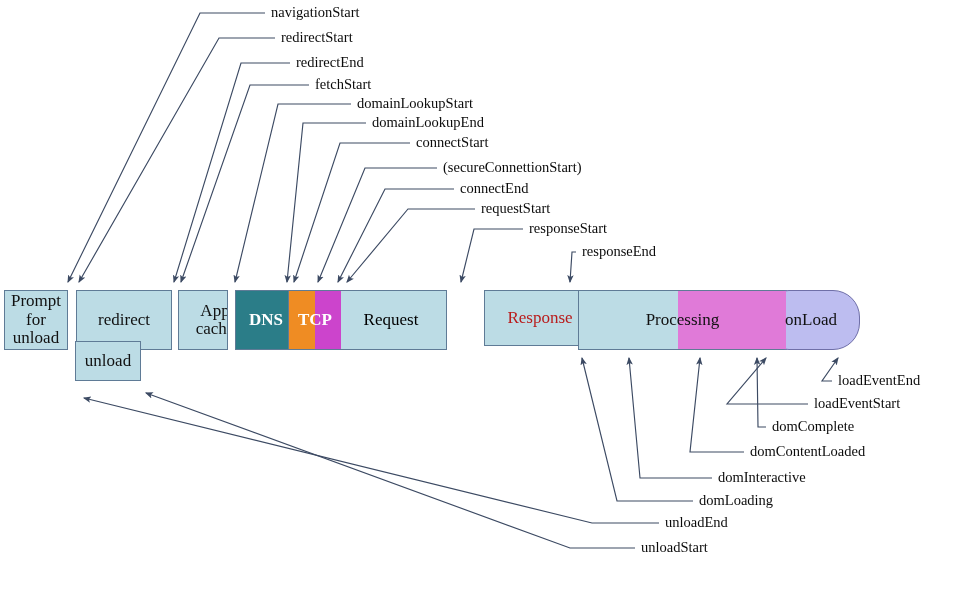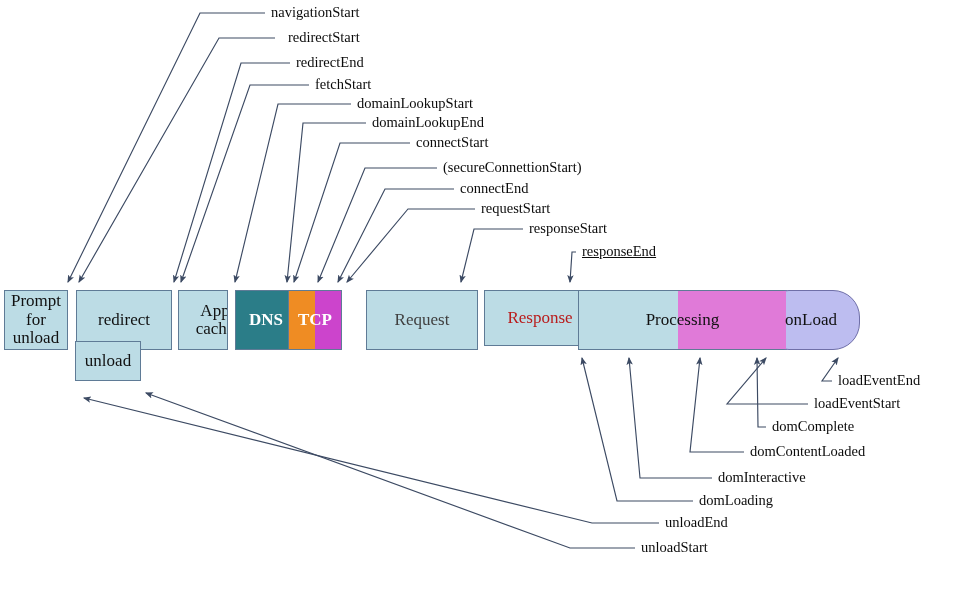--- a/index.html
+++ b/index.html
@@ -92,31 +92,31 @@
         <path d="M744,452 L690,452 L700,358" marker-end="url(#arrowhead)"></path>
         <path d="M712,478 L640,478 L629,358" marker-end="url(#arrowhead)"></path>
         <path d="M693,501 L617,501 L582,358" marker-end="url(#arrowhead)"></path>
         <path d="M659,523 L592,523 L84,398" marker-end="url(#arrowhead)"></path>
         <path d="M635,548 L570,548 L146,393" marker-end="url(#arrowhead)"></path>
       </g>
   </svg>
 
   <div id="top-labels">
       <div class="tl-label" style="left: 271px; top: 5px;">navigationStart</div>
-      <div class="tl-label" style="left: 288px; top: 30px;">redirectStart</div>
+      <div class="tl-label" style="left: 281px; top: 30px;">redirectStart</div>
       <div class="tl-label" style="left: 296px; top: 55px;">redirectEnd</div>
       <div class="tl-label" style="left: 315px; top: 77px;">fetchStart</div>
       <div class="tl-label" style="left: 357px; top: 96px;">domainLookupStart</div>
       <div class="tl-label" style="left: 372px; top: 115px;">domainLookupEnd</div>
       <div class="tl-label" style="left: 416px; top: 135px;">connectStart</div>
       <div class="tl-label" style="left: 443px; top: 160px;">(secureConnettionStart)</div>
       <div class="tl-label" style="left: 460px; top: 181px;">connectEnd</div>
       <div class="tl-label" style="left: 481px; top: 201px;">requestStart</div>
       <div class="tl-label" style="left: 529px; top: 221px;">responseStart</div>
-      <div class="tl-label" style="left: 582px; top: 244px; text-decoration: underline;">responseEnd</div>
+      <div class="tl-label" style="left: 582px; top: 244px;">responseEnd</div>
     </div>
   <div id="phase-boxes">
       <div class="phase p-prompt-for-unload" style="left: 4px; top: 290px; width: 64px; height: 60px; background: rgb(188, 220, 229); color: rgb(17, 17, 17);">
         <span class="phase-text">Prompt<br>for<br>unload</span>
       </div>
       <div class="phase p-redirect" style="left: 76px; top: 290px; width: 96px; height: 60px; background: rgb(188, 220, 229); color: rgb(17, 17, 17);">
         <span class="phase-text">redirect</span>
       </div>
       <div class="phase p-unload" style="left: 75px; top: 341px; width: 66px; height: 40px; background: rgb(188, 220, 229); color: rgb(17, 17, 17);">
         <span class="phase-text">unload</span>
@@ -124,21 +124,21 @@
       <div class="phase p-app-cache" style="left: 178px; top: 290px; width: 50px; height: 60px; background: rgb(188, 220, 229); color: rgb(17, 17, 17); padding-left: 24px;">
         <span class="phase-text">App<br>cache</span>
       </div>
       <div class="phase p-dns" style="left: 235px; top: 290px; width: 62px; height: 60px; background: rgb(43, 125, 136); color: rgb(255, 255, 255);">
         <span class="phase-text">DNS</span>
       </div>
       <div class="phase p-tcp" style="left: 288px; top: 290px; width: 54px; height: 60px; background: rgb(239, 140, 35); color: rgb(255, 255, 255);">
         <div class="split-fill" style="left: 50%; right: 0px; background: rgb(204, 68, 204);"></div>
         <span class="phase-text">TCP</span>
       </div>
-      <div class="phase p-request" style="left: 366px; top: 290px; width: 112px; height: 60px; background: rgb(188, 220, 229); color: #404040;">
+      <div class="phase p-request" style="left: 335px; top: 290px; width: 112px; height: 60px; background: rgb(188, 220, 229); color: #000000;">
         <span class="phase-text">Request</span>
       </div>
       <div class="phase p-response" style="left: 484px; top: 290px; width: 112px; height: 56px; background: rgb(188, 220, 229); color: #b91c1c;">
         <span class="phase-text">Response</span>
       </div>
       <div class="phase p-processing" style="left: 578px; top: 290px; width: 209px; height: 60px; background: rgb(188, 220, 229); color: rgb(17, 17, 17);">
         <div class="split-fill" style="left: 48%; right: 0px; background: rgb(224, 122, 216);"></div>
         <span class="phase-text">Processing</span>
       </div>
       <div class="phase p-onload" style="left: 762px; top: 290px; width: 98px; height: 60px; background: rgb(189, 189, 240); color: rgb(17, 17, 17); border-color: rgb(111, 111, 168); border-radius: 27px;">

